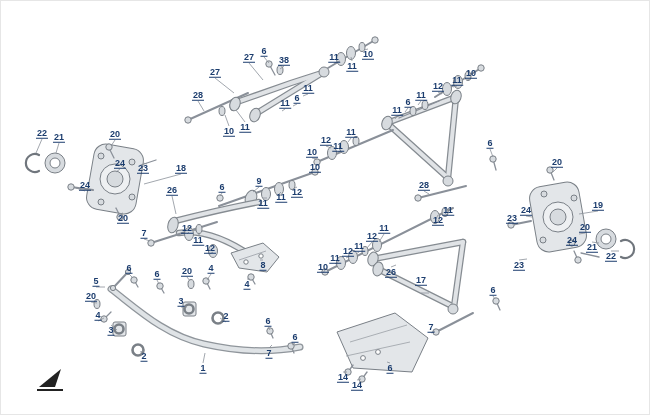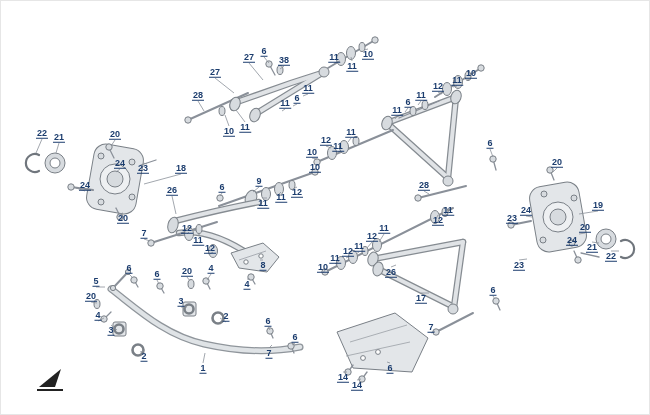--- a/index.html
+++ b/index.html
@@ -394,21 +394,21 @@
       <span class="callout" style="left: 423px; top: 185px;">28</span>
       <span class="callout" style="left: 447px; top: 210px;">11</span>
       <span class="callout" style="left: 437px; top: 220px;">12</span>
       <span class="callout" style="left: 383px; top: 228px;">11</span>
       <span class="callout" style="left: 371px; top: 236px;">12</span>
       <span class="callout" style="left: 358px; top: 246px;">11</span>
       <span class="callout" style="left: 347px; top: 251px;">12</span>
       <span class="callout" style="left: 334px; top: 258px;">11</span>
       <span class="callout" style="left: 322px; top: 267px;">10</span>
       <span class="callout" style="left: 390px; top: 272px;">26</span>
-      <span class="callout" style="left: 420px; top: 298px;">17</span>
+      <span class="callout" style="left: 420px; top: 280px;">17</span>
       <span class="callout" style="left: 430px; top: 327px;">7</span>
       <span class="callout" style="left: 492px; top: 290px;">6</span>
       <span class="callout" style="left: 489px; top: 143px;">6</span>
       <span class="callout" style="left: 556px; top: 162px;">20</span>
       <span class="callout" style="left: 597px; top: 205px;">19</span>
       <span class="callout" style="left: 525px; top: 210px;">24</span>
       <span class="callout" style="left: 511px; top: 218px;">23</span>
       <span class="callout" style="left: 584px; top: 227px;">20</span>
       <span class="callout" style="left: 571px; top: 240px;">24</span>
       <span class="callout" style="left: 518px; top: 265px;">23</span>

